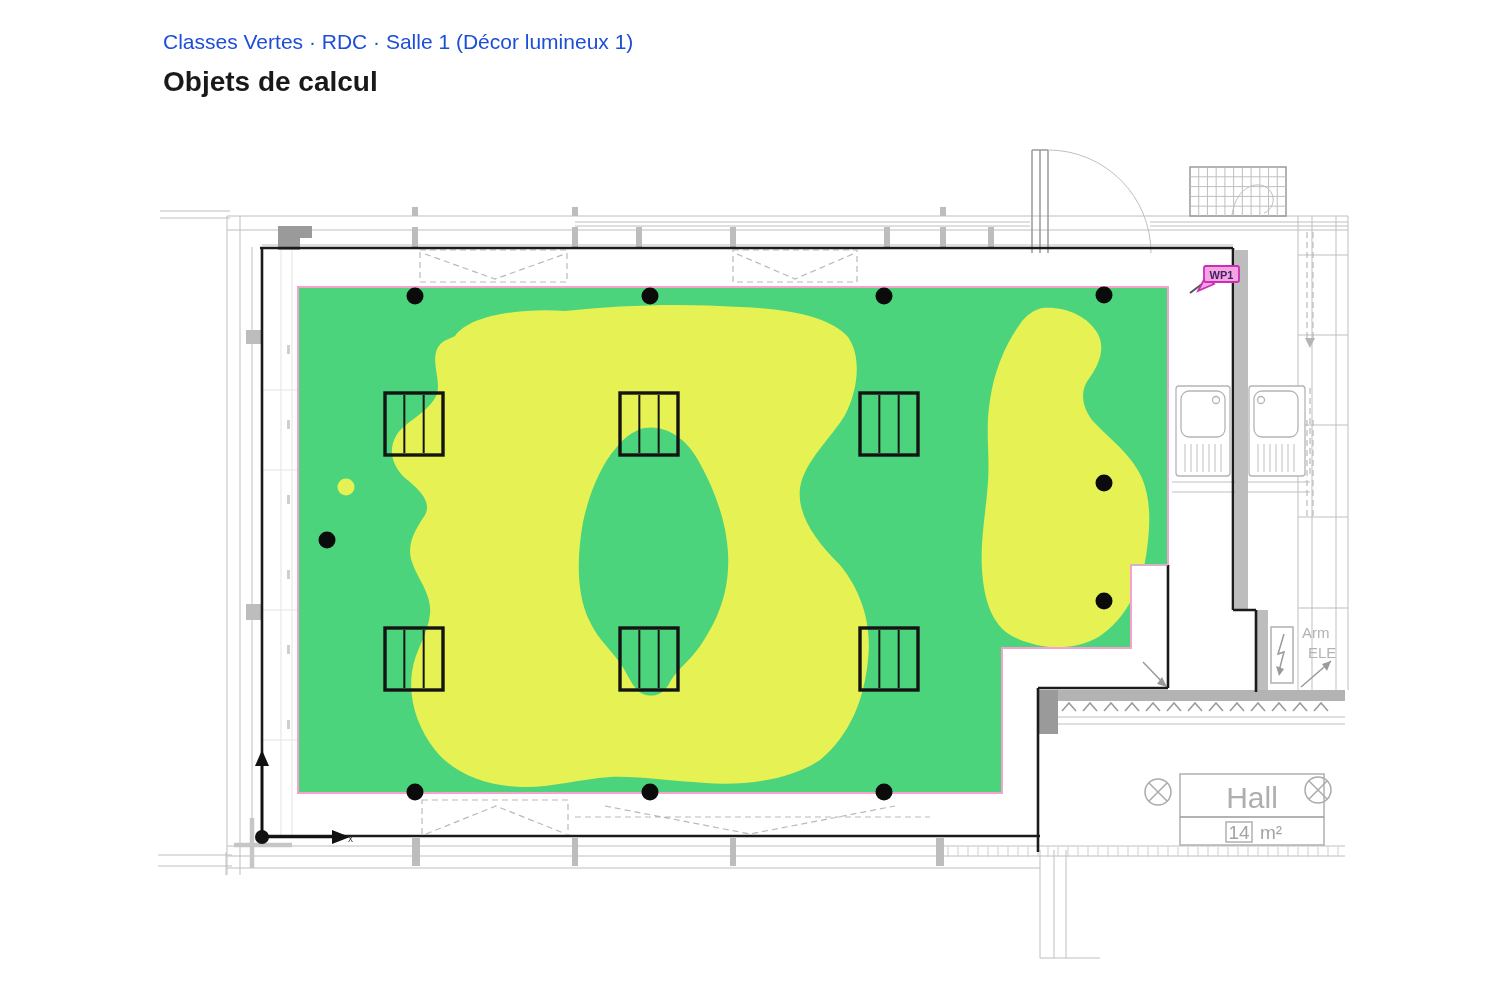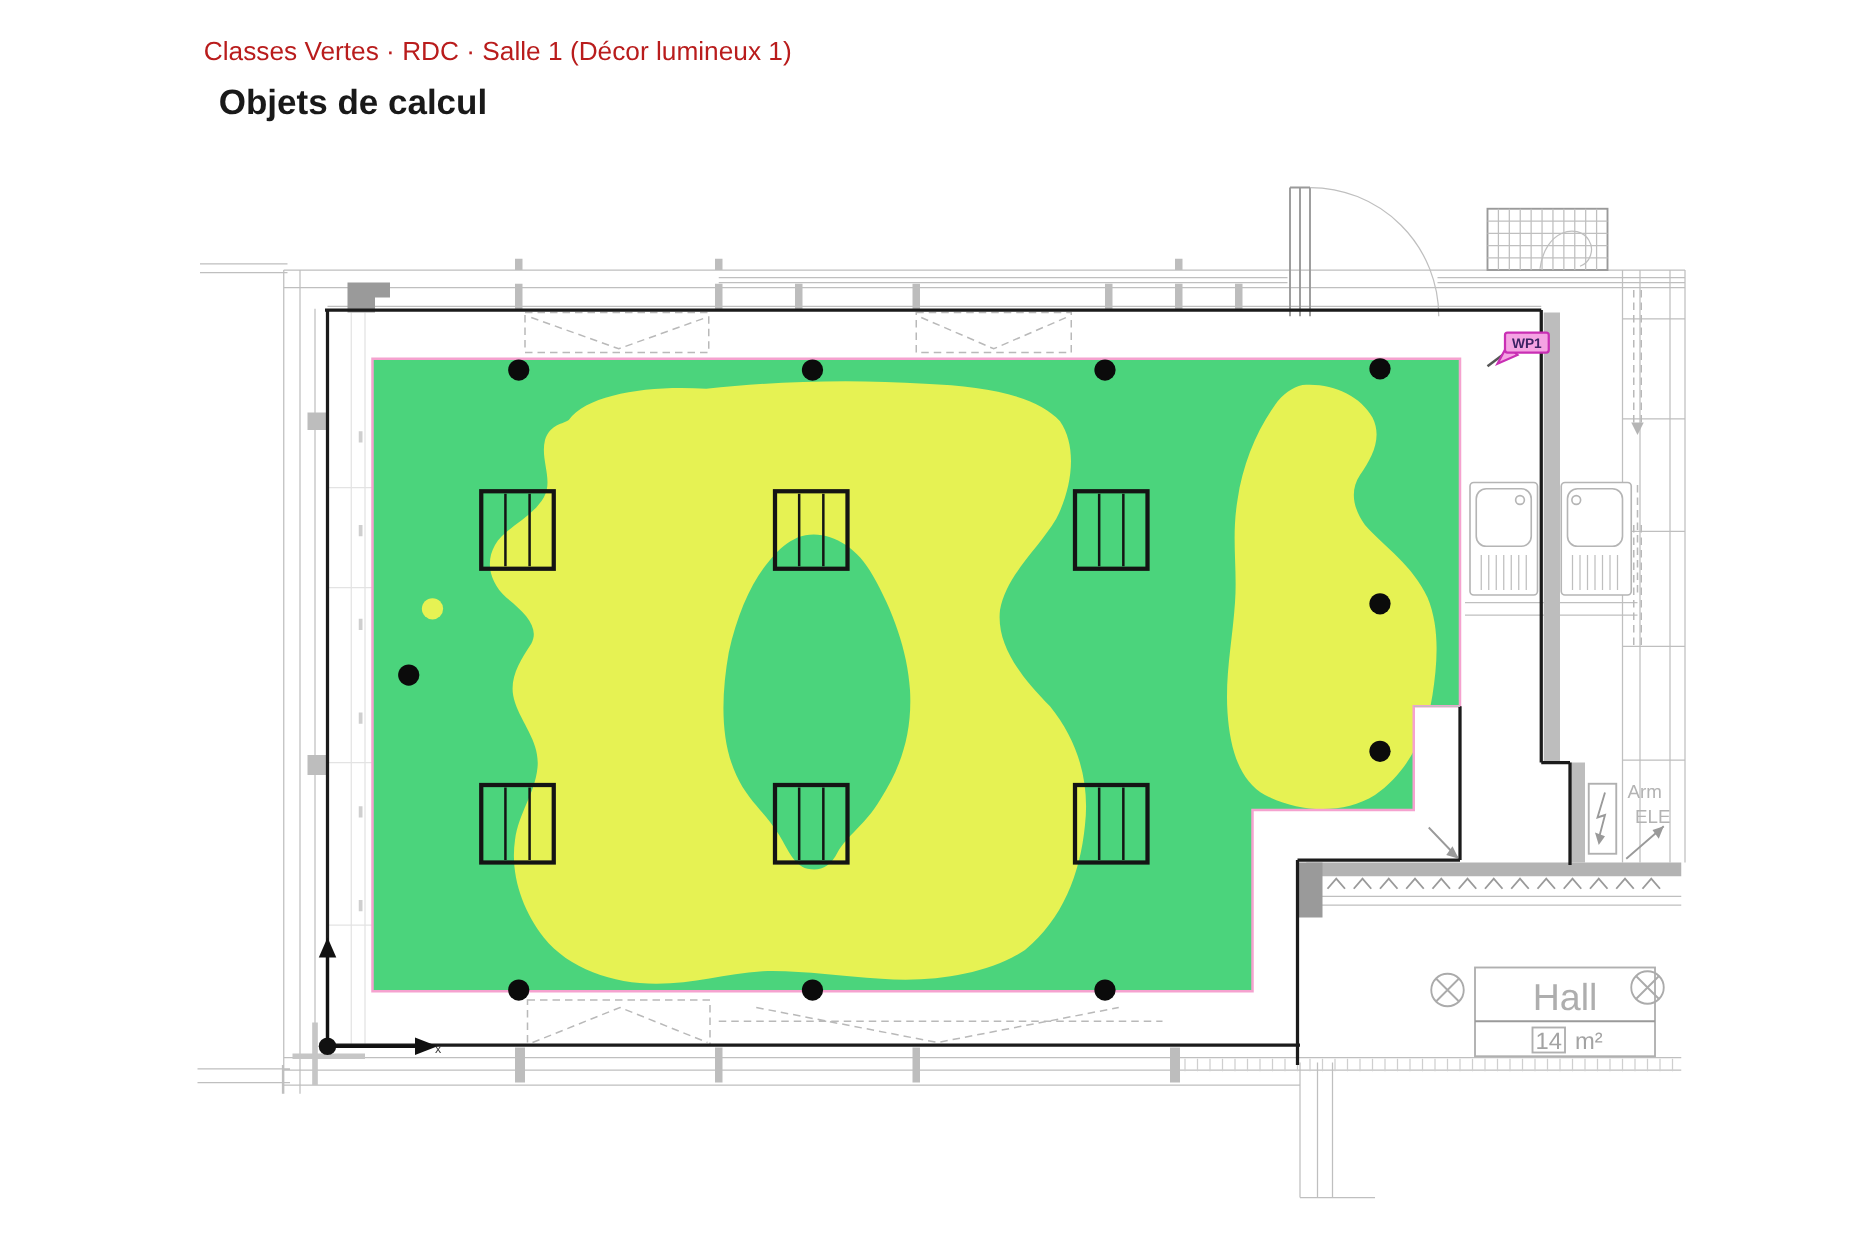--- a/index.html
+++ b/index.html
@@ -1,19 +1,19 @@
 <!DOCTYPE html>
 <html style="--surface-green: #4bd47c; --contour-yellow: #e6f253; --surface-border-pink: #f5a2cf; --calc-point-black: #0b0b0b; --wall-black: #1b1b1b; --wall-gray: #b5b5b5; --wp1-fill: #f5a3e3; --wp1-border: #c92fb4; --wp1-text: #3d2264; --hall-text-gray: #aeaeae;"><head>
 <meta charset="utf-8">
 <style>
   html,body{margin:0;padding:0;background:#fff;}
   .canvas{position:relative;width:1500px;height:1000px;background:#fff;overflow:hidden;
           font-family:"Liberation Sans",sans-serif;}
-  .breadcrumb{position:absolute;left:163px;top:30px;font-size:21px;color:#b91c1c;}
-  .page-title{position:absolute;left:163px;top:66px;font-size:28px;font-weight:bold;color:#191919;margin-left:12px;}
+  .breadcrumb{position:absolute;left:163px;top:30px;font-size:21px;color:#1d4ed8;}
+  .page-title{position:absolute;left:163px;top:66px;font-size:28px;font-weight:bold;color:#191919;}
   svg text{font-family:"Liberation Sans",sans-serif;}
   .g-thin{stroke:#bfbfbf;stroke-width:1;fill:none;}
   .g-faint{stroke:#e3e3e3;stroke-width:1;fill:none;}
   .g-med{stroke:#9a9a9a;stroke-width:1.5;fill:none;}
   .g-dash{stroke:#b9b9b9;stroke-width:1.2;fill:none;stroke-dasharray:6 4;}
   .gray-fill{fill:#bdbdbd;}
   .gray-fill-dark{fill:#9a9a9a;}
   .blk{stroke:var(--wall-black,#1b1b1b);stroke-width:2.6;fill:none;}
   .hm-green{fill:var(--surface-green,#4bd47c);}
   .hm-yellow{fill:var(--contour-yellow,#e6f253);}

